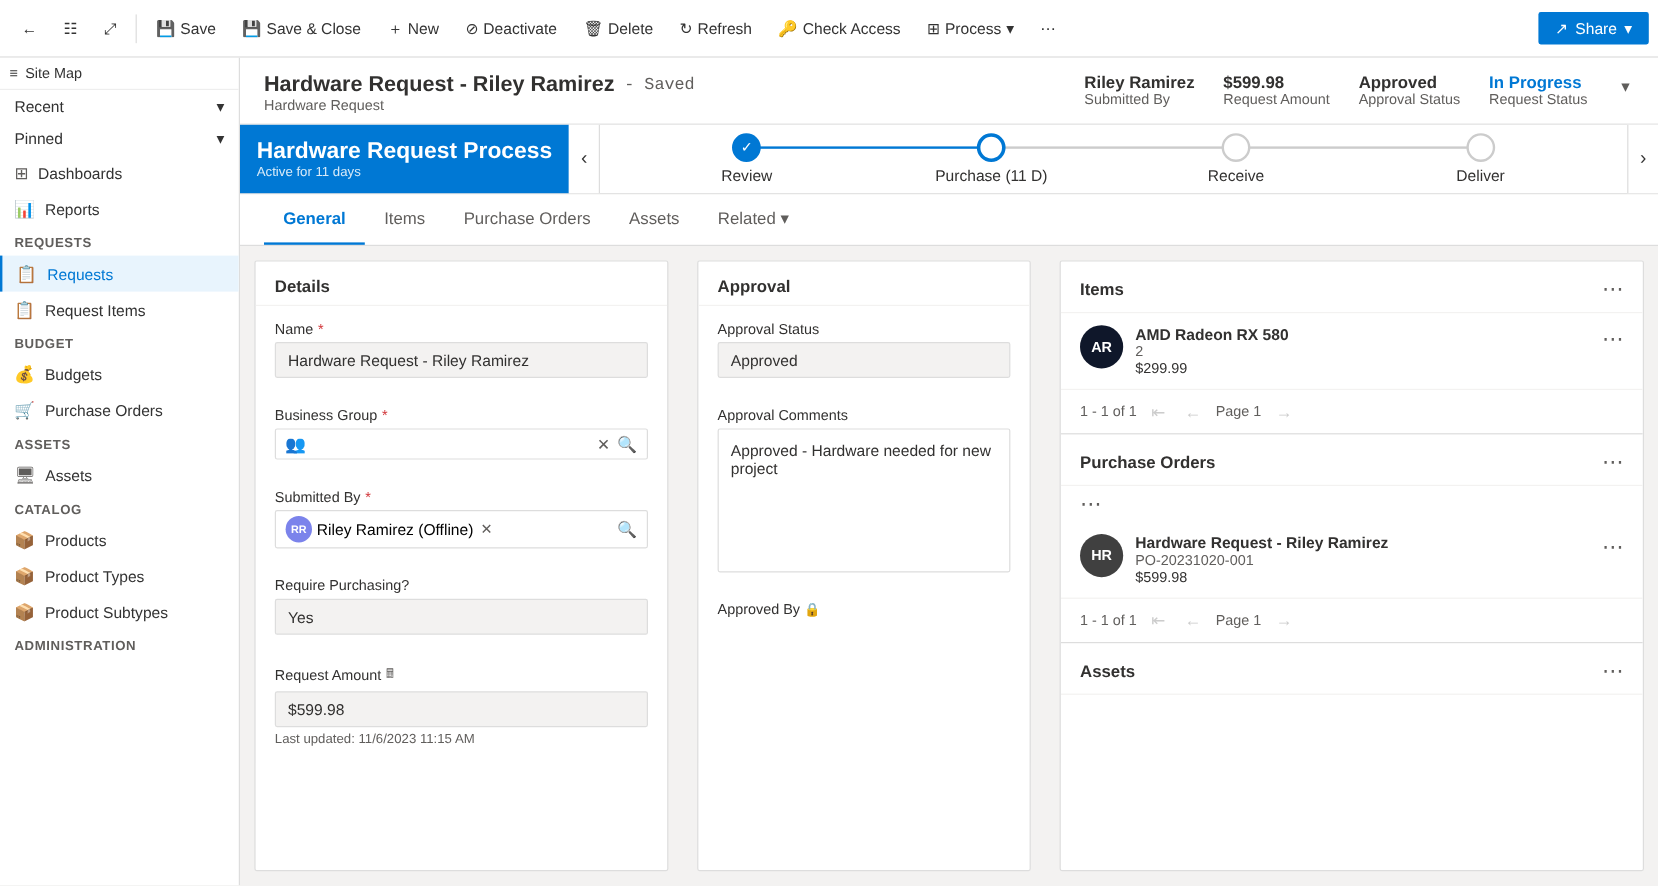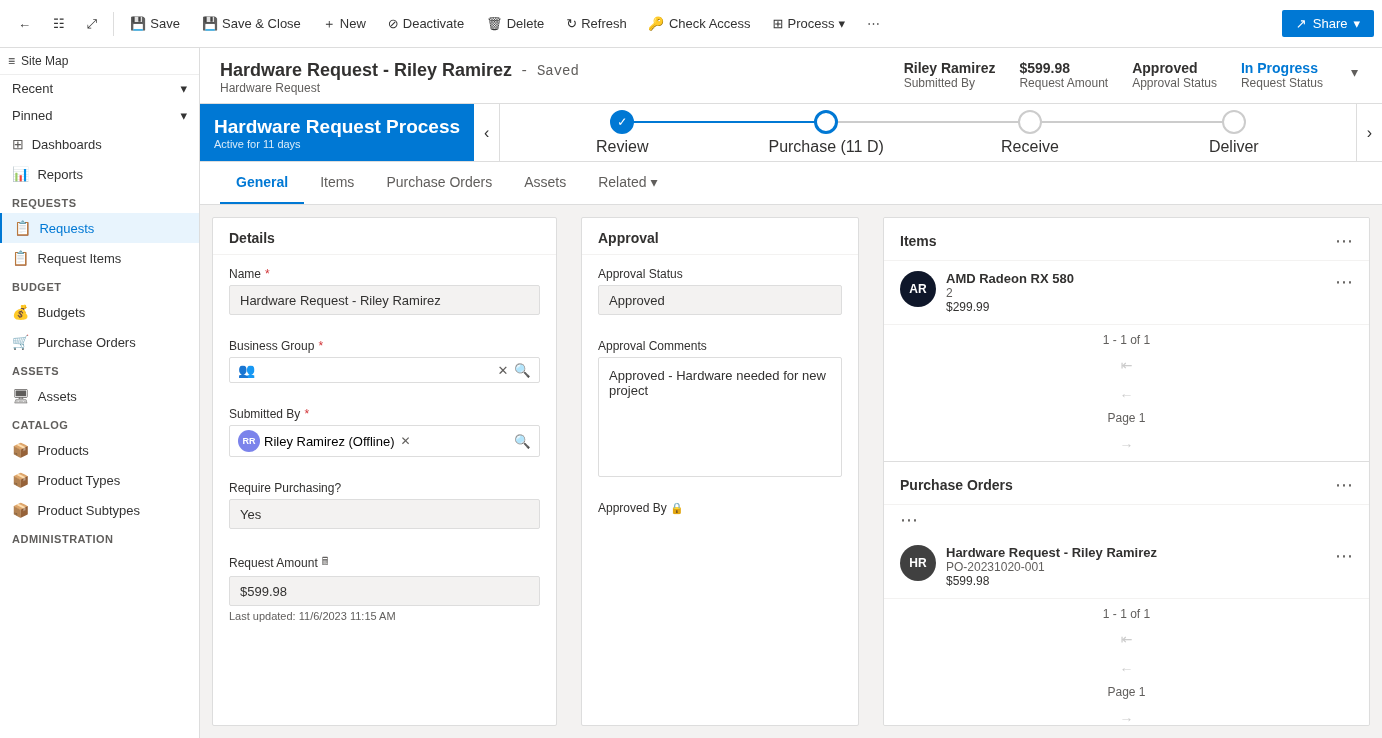--- a/index.html
+++ b/index.html
@@ -104,21 +104,21 @@
       gap: 4px; position: relative; flex: 1;
     }
     .step-circle {
       width: 24px; height: 24px; border-radius: 50%; border: 2px solid #ccc;
       background: #fff; display: flex; align-items: center; justify-content: center;
       font-size: 12px; z-index: 1;
     }
     .step-circle.completed { background: #0078d4; border-color: #0078d4; color: #fff; }
     .step-circle.active { background: #fff; border-color: #0078d4; border-width: 3px; }
     .step-circle.inactive { background: #fff; border-color: #ccc; }
-    .step-label { font-size: 16px; color: #323130; white-space: nowrap; }
+    .step-label { font-size: 13px; color: #323130; white-space: nowrap; }
     .process-nav-btn-right {
       background: #fff; border: none; border-left: 1px solid #ddd;
       padding: 0 10px; cursor: pointer; color: #333; font-size: 16px;
     }
 
     
     .tabs-bar {
       background: #fff; display: flex; align-items: center; gap: 0;
       padding: 0 20px; border-bottom: 1px solid #ddd; flex-shrink: 0;
     }
@@ -189,21 +189,21 @@
       width: 36px; height: 36px; border-radius: 50%;
       display: flex; align-items: center; justify-content: center;
       color: #fff; font-size: 12px; font-weight: 600; flex-shrink: 0;
     }
     .item-info { flex: 1; }
     .item-name { font-size: 13px; font-weight: 600; color: #323130; }
     .item-detail { font-size: 12px; color: #605e5c; }
     .item-price { font-size: 12px; color: #323130; }
     .pagination {
       display: flex; align-items: center; justify-content: flex-start;
-      padding: 8px 16px; gap: 8px; font-size: 12px; color: #605e5c; flex-direction: column;
+      padding: 8px 16px; gap: 8px; font-size: 12px; color: #605e5c;
     }
     .page-nav-btn {
       background: none; border: none; cursor: pointer; color: #605e5c;
       padding: 2px 4px; font-size: 14px;
     }
     .page-nav-btn:disabled { color: #ccc; cursor: default; }
 
     .approval-comments-box {
       border: 1px solid #ddd; border-radius: 2px; padding: 10px;
       font-size: 13px; color: #323130; min-height: 120px; background: #fff;

